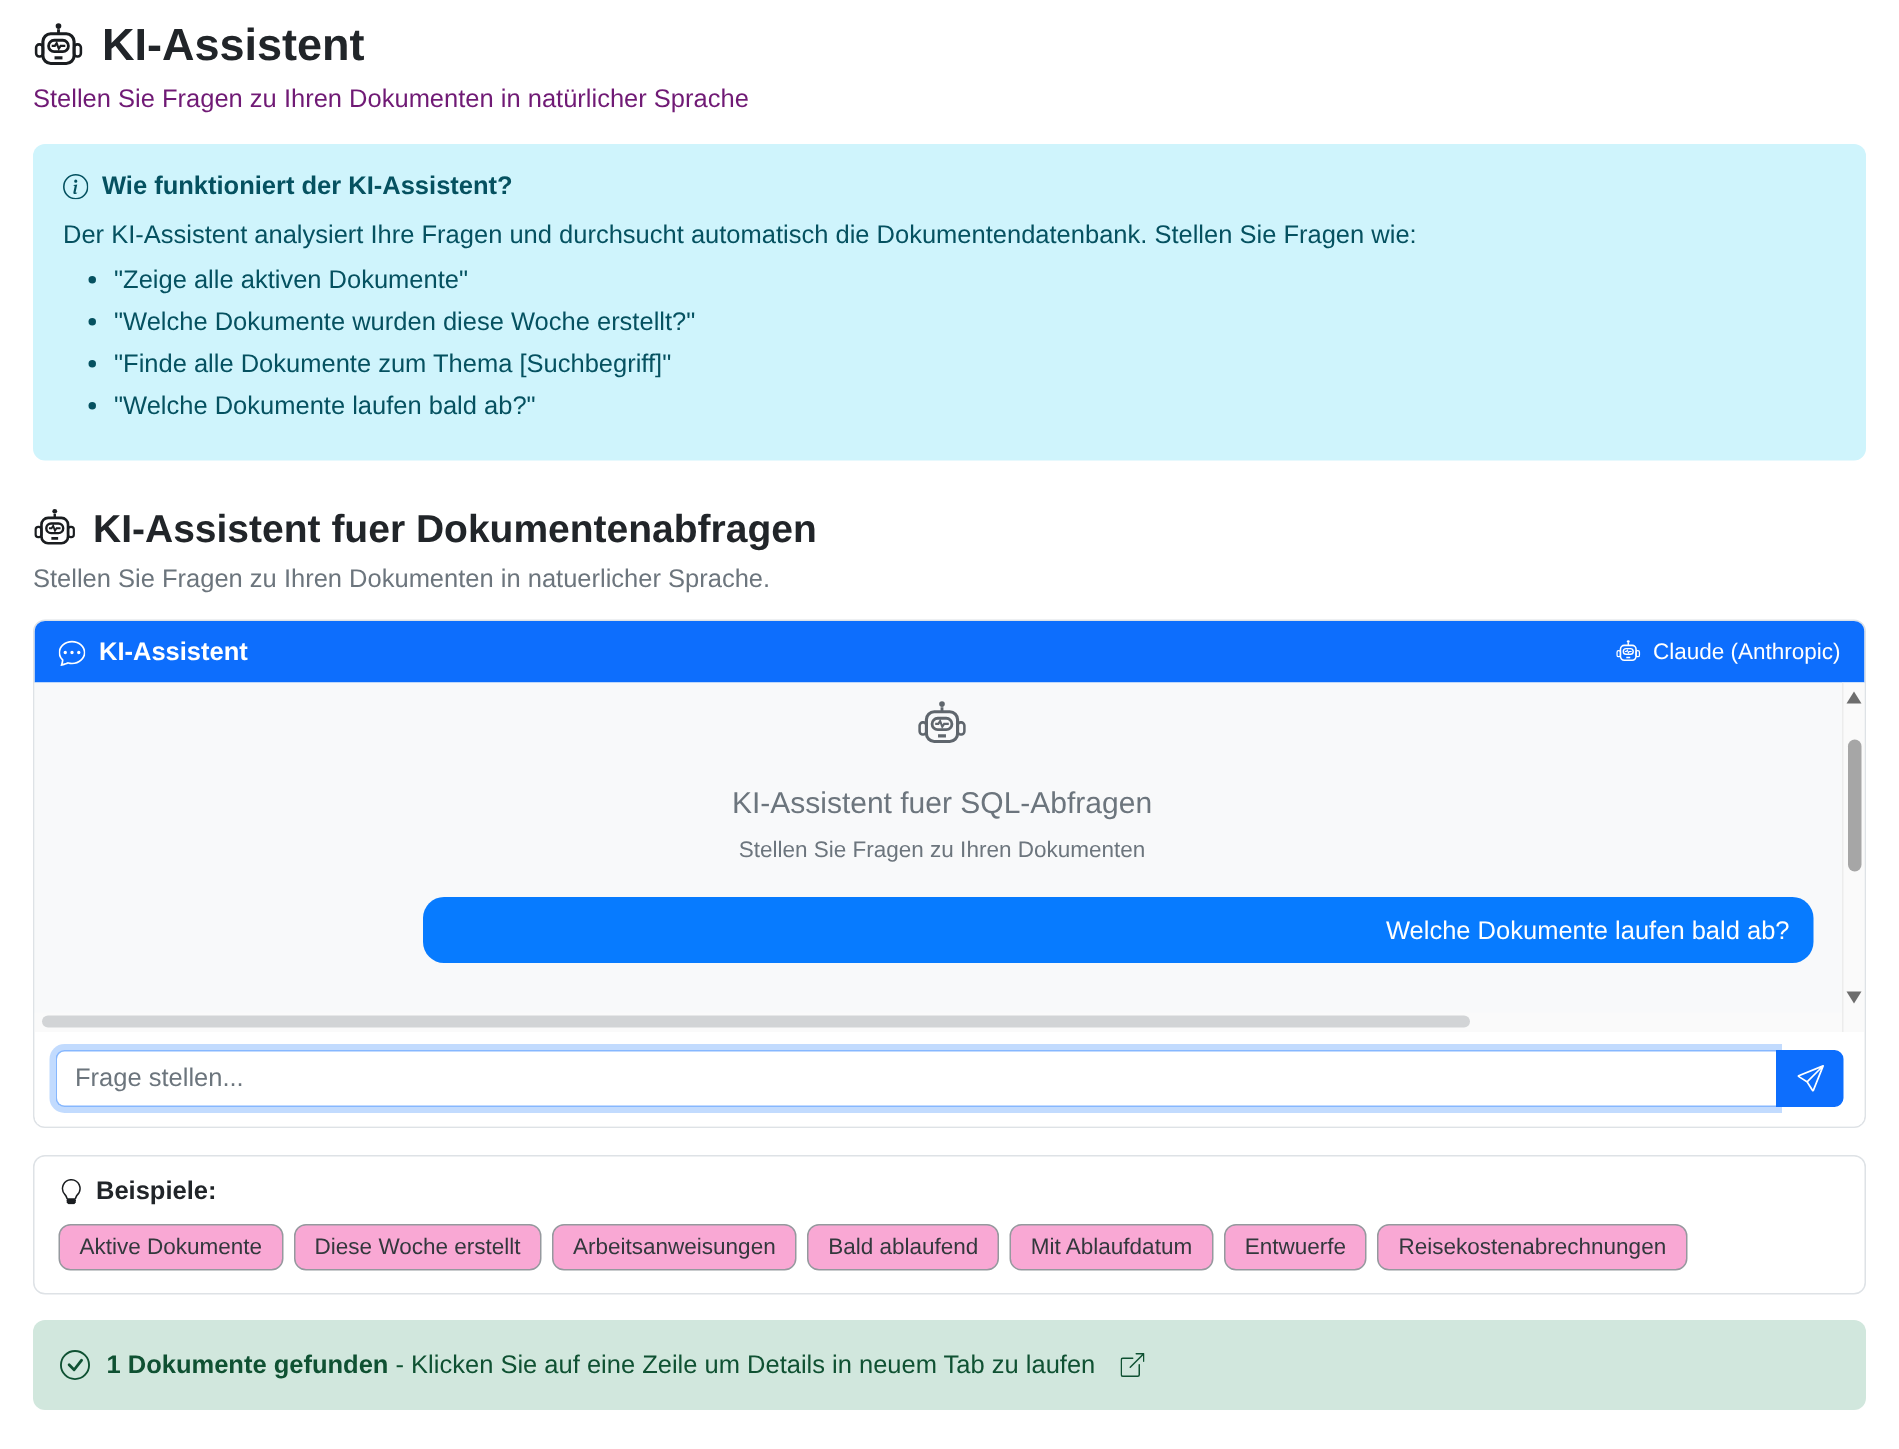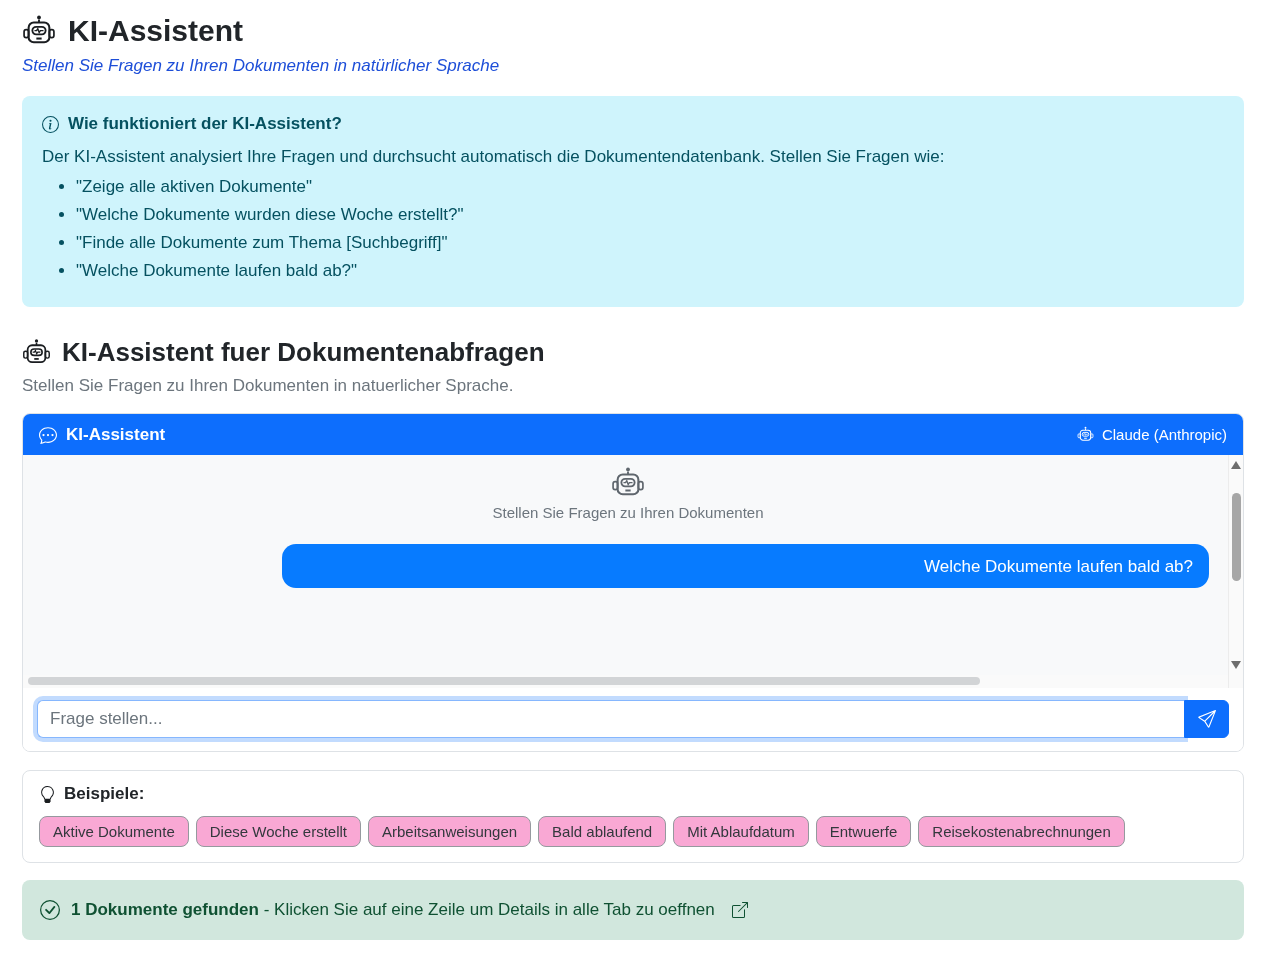--- a/index.html
+++ b/index.html
@@ -10,21 +10,21 @@
     color: #212529;
     font-family: "Liberation Sans", sans-serif;
     padding: 12px 22px 10px 22px;
   }
 
   
   .page-title {
     display: flex; align-items: center; gap: 12px;
     font-size: 30px; font-weight: 700; margin: 2px 0 8px 0;
   }
-  .page-subtitle { font-size: 17px; color: #1d4ed8; margin: 0 0 20px 0; font-style: italic; }
+  .page-subtitle { font-size: 17px; color: #701a75; margin: 0 0 20px 0; }
 
   
   .alert-info {
     background: #cff4fc; color: #055160;
     border-radius: 8px; padding: 18px 20px; margin-bottom: 30px;
   }
   .alert-info-heading {
     display: flex; align-items: center; gap: 9px;
     font-size: 17px; font-weight: 700; margin: 0 0 13px 0;
   }
@@ -240,20 +240,21 @@
     </div>
   </div>
 
   <div class="chat-body">
     <div class="chat-placeholder">
       <span class="icon robot">
         <svg width="34" height="34" color="#5f666d">
             <use href="#sym-robot"></use>
           </svg>
       </span>
+      <p class="ph-title">KI-Assistent fuer SQL-Abfragen</p>
       <p class="ph-sub">Stellen Sie Fragen zu Ihren Dokumenten</p>
     </div>
 
     <div class="msg-user">
       <div class="msg-text">Welche Dokumente laufen bald ab?</div>
     </div>
 
     <div class="vscroll">
       <div class="btn-arrow arrow-up">
           <div class="tri-up"></div>
@@ -310,20 +311,20 @@
     </div>
 </div>
 
 <div class="alert-success">
   <span class="icon">
     <svg width="20" height="20" color="#0f5132">
         <use href="#sym-check-circle"></use>
       </svg>
   </span>
   <span class="txt">
-    <strong>1 Dokumente gefunden</strong><span> - Klicken Sie auf eine Zeile um Details in alle Tab zu oeffnen</span>
+    <strong>1 Dokumente gefunden</strong><span> - Klicken Sie auf eine Zeile um Details in neuem Tab zu laufen</span>
   </span>
   <span class="icon ext-icon">
     <svg width="16" height="16" color="#0f5132">
         <use href="#sym-ext"></use>
       </svg>
   </span>
 </div>
 
 </body></html>

